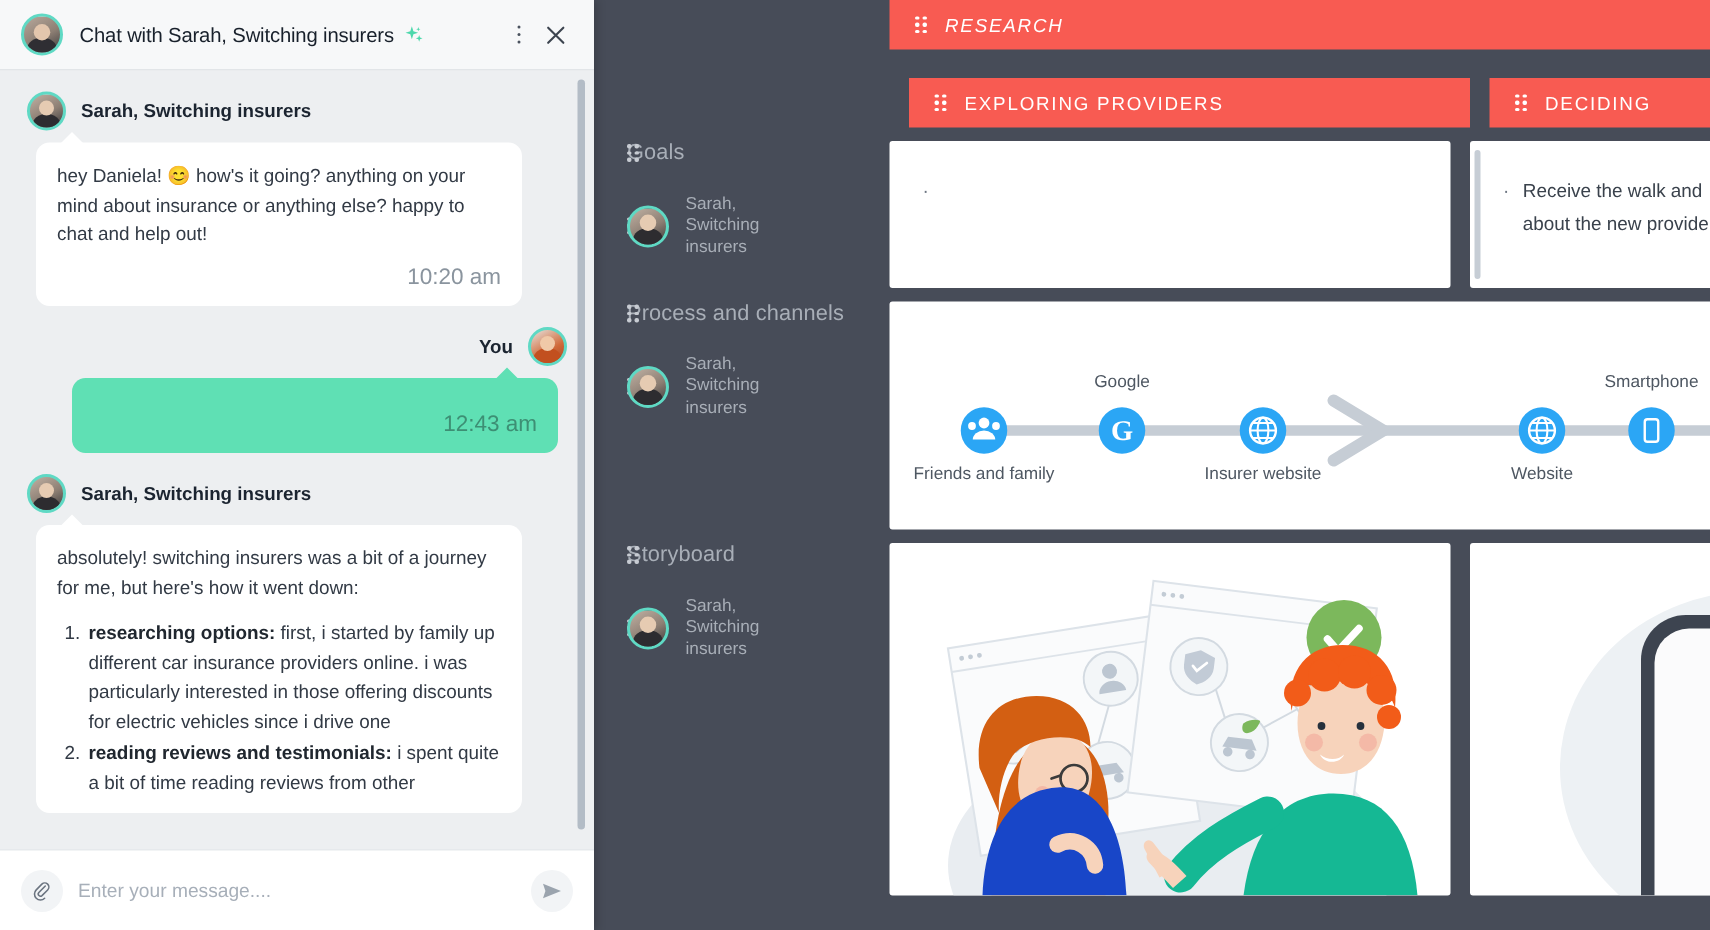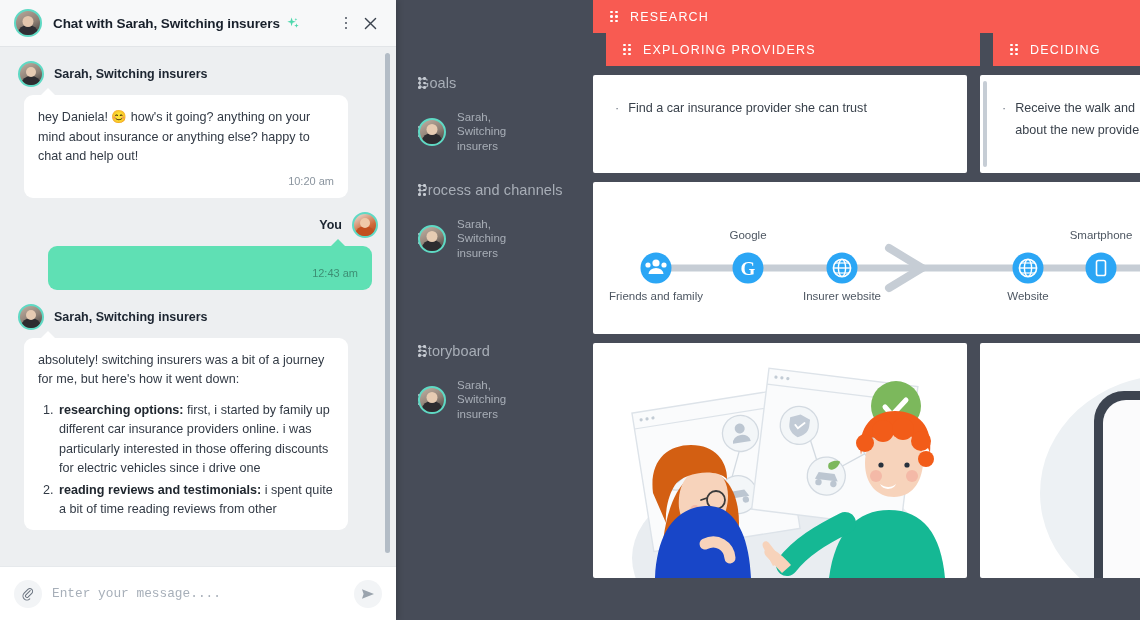--- a/index.html
+++ b/index.html
@@ -30,21 +30,21 @@
   }
   .hdr-avatar::after{
     content:""; position:absolute; left:50%; top:22%; width:11px;height:11px;
     transform:translateX(-50%); border-radius:50%; background:#e3c6ad;
   }
   .hdr-avatar::before{
     content:""; position:absolute; left:50%; top:58%; width:20px;height:16px;
     transform:translateX(-50%); border-radius:50% 50% 0 0; background:#2f2e33;
   }
   .hdr-title {
-    font-size: 13.5px; font-weight: bold; color: #18202B;
+    font-size: 13.5px; font-weight: normal; color: #18202B;
     letter-spacing: -.1px; white-space: nowrap;
   }
   .sparkle { margin-left: 5px; display:inline-flex; align-items:center; }
   .hdr-spacer { flex: 1 1 auto; }
   .hdr-btn {
     width: 24px; height: 24px; display: flex; align-items: center;
     justify-content: center; cursor: pointer; color: #4A525E;
   }
   .dots-v { display:flex; flex-direction:column; gap:2.5px; align-items:center;}
   .dots-v i { width:2.6px;height:2.6px;border-radius:50%;background:#4A525E;display:block;}
@@ -82,21 +82,21 @@
     border-left:8px solid transparent; border-right:8px solid transparent;
     border-bottom:8px solid #FFFFFF;
   }
   .bubble.me { background:#5FE0B4; margin-left:auto; margin-right:6px; }
   .bubble.me::before{
     content:""; position:absolute; top:-7px; right:26px; width:0;height:0;
     border-left:8px solid transparent; border-right:8px solid transparent;
     border-bottom:8px solid #5FE0B4;
   }
   .bubble p { margin: 0; }
-  .b-time { text-align:right; font-size:11px; color:#8A949E; margin-top:6px; }
+  .b-time { text-align:right; font-size:15px; color:#8A949E; margin-top:6px; }
   .bubble.me .b-time { color:#3D8F74; }
   .b-list { margin: 11px 0 0 0; padding-left: 19px; }
   .b-list li { margin-bottom: 2px; padding-left: 2px; }
   .b-list li b { font-weight: bold; color:#20272F; }
 
   .chat-scrollbar {
     position:absolute; right:6px; top:6px; width:5px; height:500px;
     border-radius:3px; background:#B3BCC6; cursor:pointer; z-index:5;
   }
   .chat-fade {
@@ -108,21 +108,21 @@
     height: 54px; flex: 0 0 54px; background:#FFFFFF;
     display:flex; align-items:center; padding: 0 14px;
     border-top:1px solid #E6E9EC;
   }
   .attach-btn {
     width:28px;height:28px;border-radius:50%;background:#F2F4F6;
     display:flex;align-items:center;justify-content:center;cursor:pointer;flex:0 0 28px;
   }
   .msg-input {
     flex:1 1 auto; border:none; outline:none; margin:0 10px;
-    font-size:12.8px; font-family:Liberation Mono, monospace; color:#a16207;
+    font-size:12.8px; font-family:Liberation Sans, sans-serif; color:#a16207;
     background:transparent;
   }
   .msg-input::placeholder { color:#A7AFB9; }
   .send-btn {
     width:28px;height:28px;border-radius:50%;background:#F2F4F6;
     display:flex;align-items:center;justify-content:center;cursor:pointer;flex:0 0 28px;
   }
 
   
   .map { flex:1 1 auto; height:620px; background:#474C58; position:relative; overflow:hidden; }
@@ -157,21 +157,21 @@
   }
   .grip i { width:2.6px;height:2.6px;background:#C7CBD2;border-radius:50%;display:block; }
   .grip.on-red i { background:#FFFFFF; }
 
   
   .stage-bar {
     background:#F85B52; height:33px; display:flex; align-items:center;
     padding:0 0 0 17px; gap:12px; color:#fff;
     font-size:12.5px; letter-spacing:1.2px; font-weight:500;
   }
-  .stage-top-row { display:flex; margin-bottom:0; }
+  .stage-top-row { display:flex; margin-bottom:19px;font-style:italic; }
   .stage-sub-row { display:flex; gap:13px; margin-bottom:9px; }
 
   .card {
     background:#FFFFFF; border-radius:2px; position:relative; overflow:hidden;
   }
   .card-scroll {
     position:absolute; left:3px; top:6px; width:4px; bottom:6px;
     background:#C6CDD5; border-radius:2px;
   }
   .goal-card { height:98px; padding:22px 20px 0 22px; }
@@ -351,21 +351,20 @@
                 <i></i>
               </span>
             <span class="persona-av"></span>
             <span class="persona-name">Sarah, Switching insurers</span>
           </div>
         </div>
 
         <div class="card goal-card cw-1">
           <div class="goal-item">
             <span class="bullet">·</span>
-            <span>Find a car insurance provider she can trust</span>
           </div>
         </div>
         <div class="col-gap"></div>
         <div class="card goal-card cw-2">
           <div class="card-scroll"></div>
           <div class="goal-item">
             <span class="bullet">·</span>
             <span>
               <span>Receive the walk and</span><br>
               <span>about the new provider</span>

